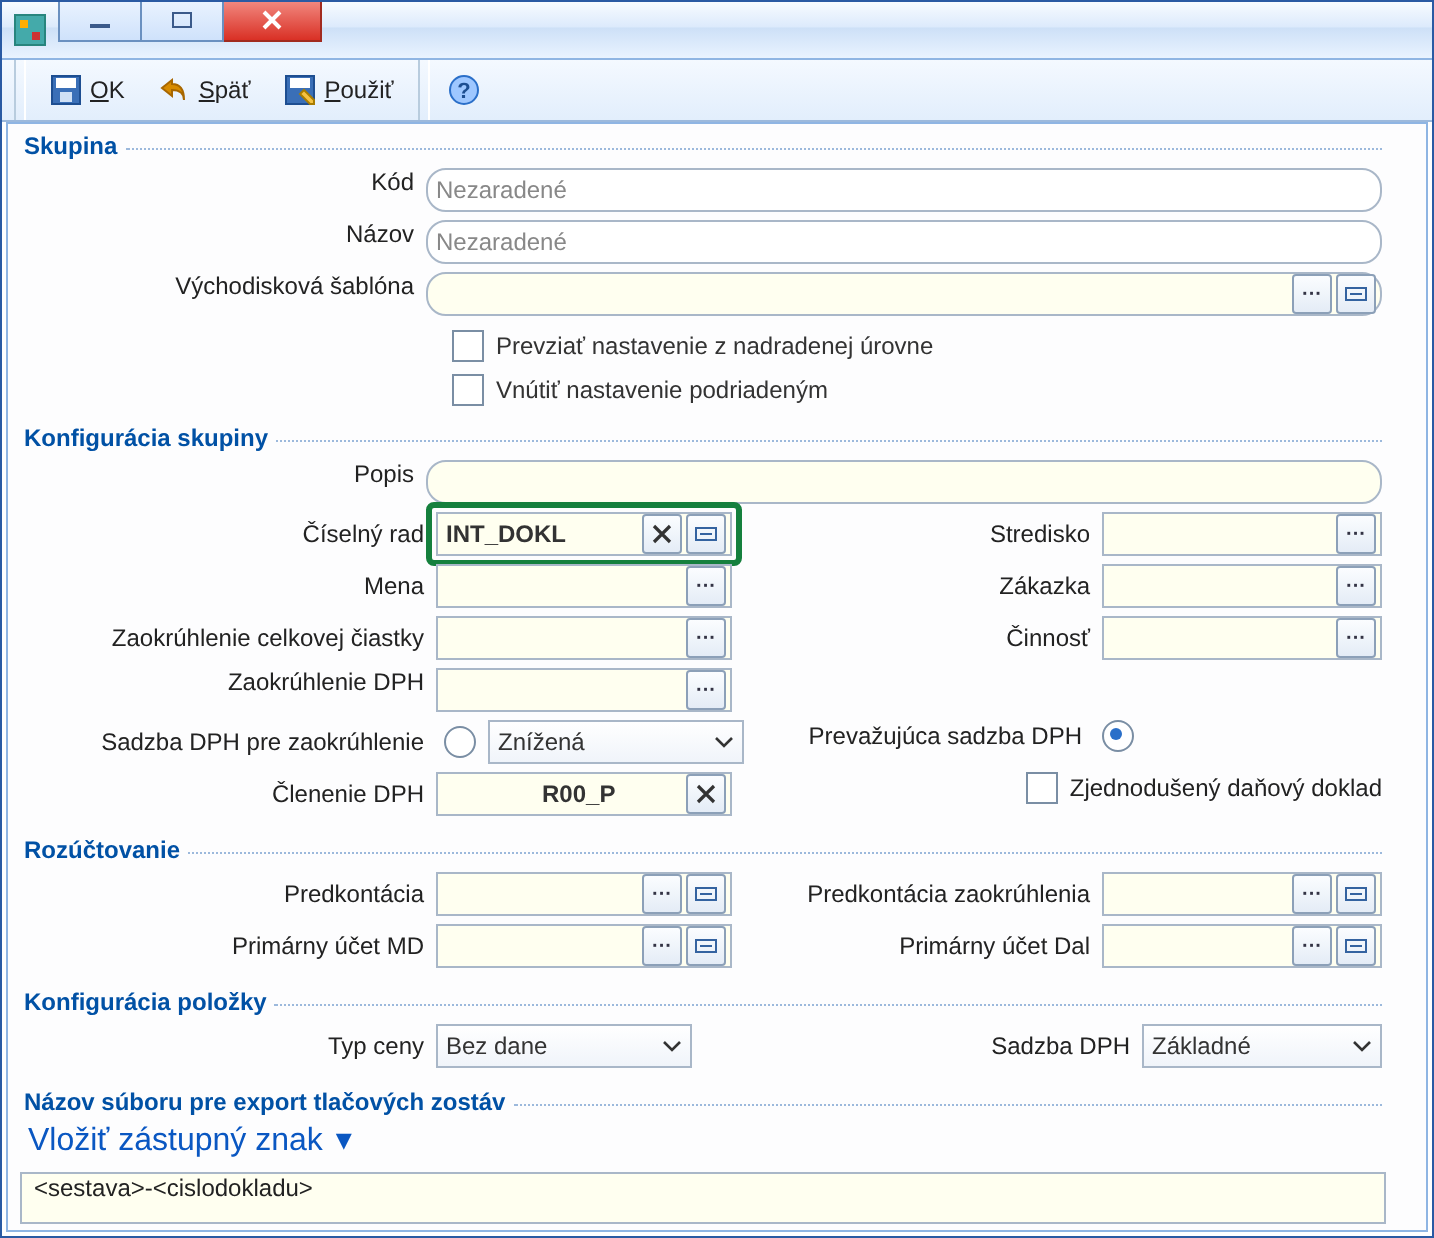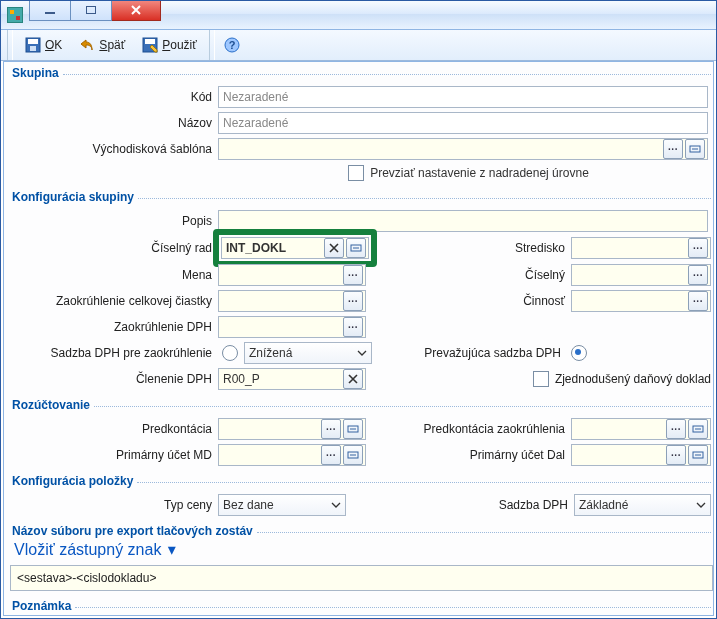--- a/index.html
+++ b/index.html
@@ -23,57 +23,57 @@
 
   
   .toolbar { height:30px; background:linear-gradient(#f4f9ff,#e2eefc); border-bottom:1px solid #9cb9dc; display:flex; align-items:center; padding-left:4px; gap:3px;}
   .sep { width:4px; height:30px; border-left:1px solid #b8ccde; border-right:1px solid #fff; margin:0 2px; }
   .tbtn { display:flex; align-items:center; height:22px; padding:0 6px; border:1px solid transparent; border-radius:3px; cursor:default; }
   .tbtn .ic { width:16px; height:16px; margin-right:4px; display:inline-flex; align-items:center; justify-content:center;}
   .tbtn u { text-decoration:underline; }
   svg { display:block; }
 
   
-  .body-area{ position:absolute; left:2px; right:2px; top:60px; bottom:2px; border:1px solid #8fb5e3; background:#fdfdfe; padding:4px 0 0 6px; overflow:hidden; box-sizing:border-box;}
+  .body-area{ position:absolute; left:2px; right:2px; top:60px; bottom:2px; border:1px solid #8fb5e3; background:#fdfdfe; padding:4px 20px 0 6px; overflow:hidden; box-sizing:border-box;}
   .group { margin-bottom:4px; }
   .group-title { color:#0151a5; font-weight:bold; font-size:12px; padding:0 2px; display:flex; align-items:center; }
   .group-title::after{ content:""; flex:1; border-top:1px dotted #9cb9dc; margin-left:4px; margin-top:2px;}
   .group-body { padding:4px 2px 2px 2px;}
 
-  .row { display:flex; align-items:center; min-height:26px; }
+  .row { display:flex; align-items:flex-start; min-height:26px; }
   .row.two  { justify-content:space-between; }
   .pair { display:flex; align-items:center; }
   .lbl { width:200px; text-align:right; padding-right:6px; color:#222; }
   .pair.right .lbl { width:160px;}
 
   .field { display:flex; align-items:center; height:22px; border:1px solid #a9b7c8; background:#fff; box-sizing:border-box; padding:0 2px 0 4px; }
   .field.yellow { background:#fffff0; }
-  .field.wide   { width:490px; }
+  .field.wide   { width:490px;border-radius:10px; }
   .field.half   { width:148px; }
   .field.halfr  { width:140px; }
   .field .text  { flex:1; overflow:hidden; white-space:nowrap; font-size:12px; color:#333;}
   .field .btnlet{ width:18px; height:18px; margin-left:2px; border:1px solid #8ca0b8; background:linear-gradient(#fbfdff,#e4ecf6); display:flex;align-items:center;justify-content:center; font-size:10px; font-weight:bold; color:#334; border-radius:2px;}
   .field .btnlet svg{width:12px;height:12px;}
   .radio { width:14px; height:14px; border:1px solid #7a8ea4; border-radius:50%; display:inline-block; margin-left:4px; vertical-align:middle; position:relative; background:#fff;}
   .radio.checked::after{content:"";position:absolute;left:3px;top:3px;width:6px;height:6px;border-radius:50%;background:#2a6fc9;}
   .chk { width:14px;height:14px;border:1px solid #7a8ea4; background:#fff; display:inline-block; vertical-align:middle; margin-right:6px;}
-  .chk-wrap{ display:flex; align-items:center; padding-left:214px; font-size:12px; color:#333; height:22px;justify-content:center;}
-
-  .highlight{ border:6px solid #15803d; padding:2px; margin:-5px; border-radius:4px;}
+  .chk-wrap{ display:flex; align-items:center; padding-left:214px; font-size:12px; color:#333; height:22px;}
+
+  .highlight{ border:3px solid #15803d; padding:2px; margin:-5px; border-radius:4px;}
 
   .combo { display:flex; width:128px; height:22px; border:1px solid #a9b7c8; background:linear-gradient(#fff,#f0f4fa); align-items:center; padding-left:4px; box-sizing:border-box;}
   .combo .text{flex:1;font-size:12px;color:#333;}
   .combo .arrow{width:18px;height:100%;display:flex;align-items:center;justify-content:center;}
   .combo .arrow svg{width:10px;height:10px;}
 
   .link-row{ padding:2px 0 4px 4px;}
   .link-row a{ color:#0a57c2; text-decoration:none; font-size:16px;}
   .link-row .arrow{display:inline-block;margin-left:2px;}
 
-  .exportfield{ margin:2px 0 8px 0; border:1px solid #a9b7c8; background:#fffff0; height:24px; padding:0 6px; display:flex;align-items:center;}
+  .exportfield{ margin:2px 0 8px 0; border:1px solid #a9b7c8; background:#fffff0; height:24px; padding:0 6px; display:flex;align-items:flex-start;}
 </style>
 </head>
 <body>
 
 <div class="win">
 
   <div class="titlebar">
     <span class="titlebar-icon"></span>
     <div class="winbtns">
       <div class="winbtn min"></div>
@@ -158,20 +158,24 @@
               <svg viewBox="0 0 12 12">
                   <rect x="1" y="3" width="10" height="6" fill="none" stroke="#3463a0"></rect>
                   <path d="M3 6 L9 6" stroke="#3463a0"></path>
                 </svg>
             </span>
           </div>
         </div>
         <div class="chk-wrap">
           <span class="chk"></span>
           <span>Prevziať nastavenie z nadradenej úrovne</span>
+        </div>
+        <div class="chk-wrap">
+          <span class="chk"></span>
+          <span>Vnútiť nastavenie podriadeným</span>
         </div>
       </div>
     </div>
 
     <div class="group">
       <div class="group-title">Konfigurácia skupiny</div>
       <div class="group-body">
 
         <div class="row">
           <span class="lbl">Popis</span>
@@ -211,21 +215,21 @@
 
         <div class="row two">
           <div class="pair">
             <span class="lbl">Mena</span>
             <div class="field half yellow">
               <span class="text"></span>
               <span class="btnlet">···</span>
             </div>
           </div>
           <div class="pair right">
-            <span class="lbl">Číselný</span>
+            <span class="lbl">Zákazka</span>
             <div class="field halfr yellow">
               <span class="text"></span>
               <span class="btnlet">···</span>
             </div>
           </div>
         </div>
 
         <div class="row two">
           <div class="pair">
             <span class="lbl">Zaokrúhlenie celkovej čiastky</span>
@@ -267,21 +271,21 @@
           <div class="pair right" style="padding-right:124px;">
             <span class="lbl">Prevažujúca sadzba DPH</span>
             <span class="radio checked"></span>
           </div>
         </div>
 
         <div class="row two">
           <div class="pair">
             <span class="lbl">Členenie DPH</span>
             <div class="field half yellow">
-              <span class="text" style="font-weight:normal;">R00_P</span>
+              <span class="text" style="font-weight:bold;margin-left:48px;">R00_P</span>
               <span class="btnlet">
                 <svg viewBox="0 0 12 12">
                     <path d="M2 2 L10 10 M10 2 L2 10" stroke="#333" stroke-width="1.6"></path>
                   </svg>
               </span>
             </div>
           </div>
           <div class="pair" style="margin-left:10px;">
             <span class="chk"></span>
             <span>Zjednodušený daňový doklad</span>
@@ -363,21 +367,21 @@
               <span class="text">Bez dane</span>
               <span class="arrow">
                 <svg viewBox="0 0 10 10">
                     <path d="M1 3 L5 7 L9 3" fill="none" stroke="#333" stroke-width="1.3"></path>
                   </svg>
               </span>
             </div>
           </div>
           <div class="pair right">
             <span class="lbl">Sadzba DPH</span>
-            <div class="combo" style="width:137px;">
+            <div class="combo" style="width:120px;">
               <span class="text">Základné</span>
               <span class="arrow">
                 <svg viewBox="0 0 10 10">
                     <path d="M1 3 L5 7 L9 3" fill="none" stroke="#333" stroke-width="1.3"></path>
                   </svg>
               </span>
             </div>
           </div>
         </div>
       </div>

